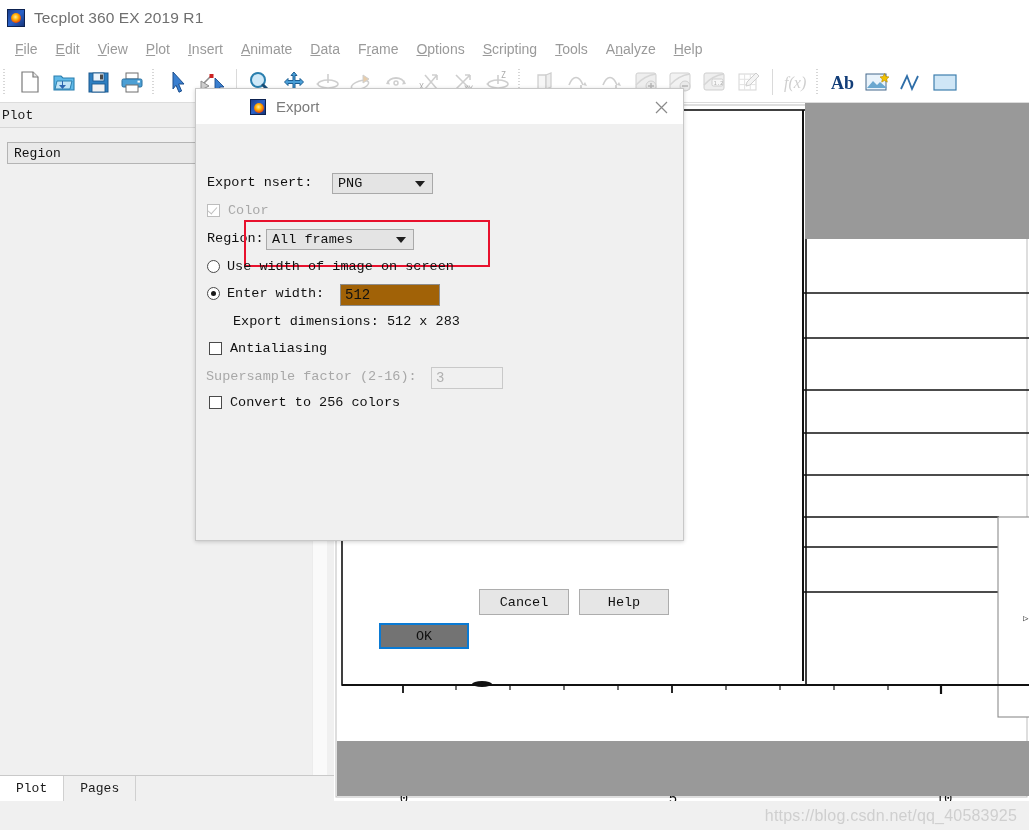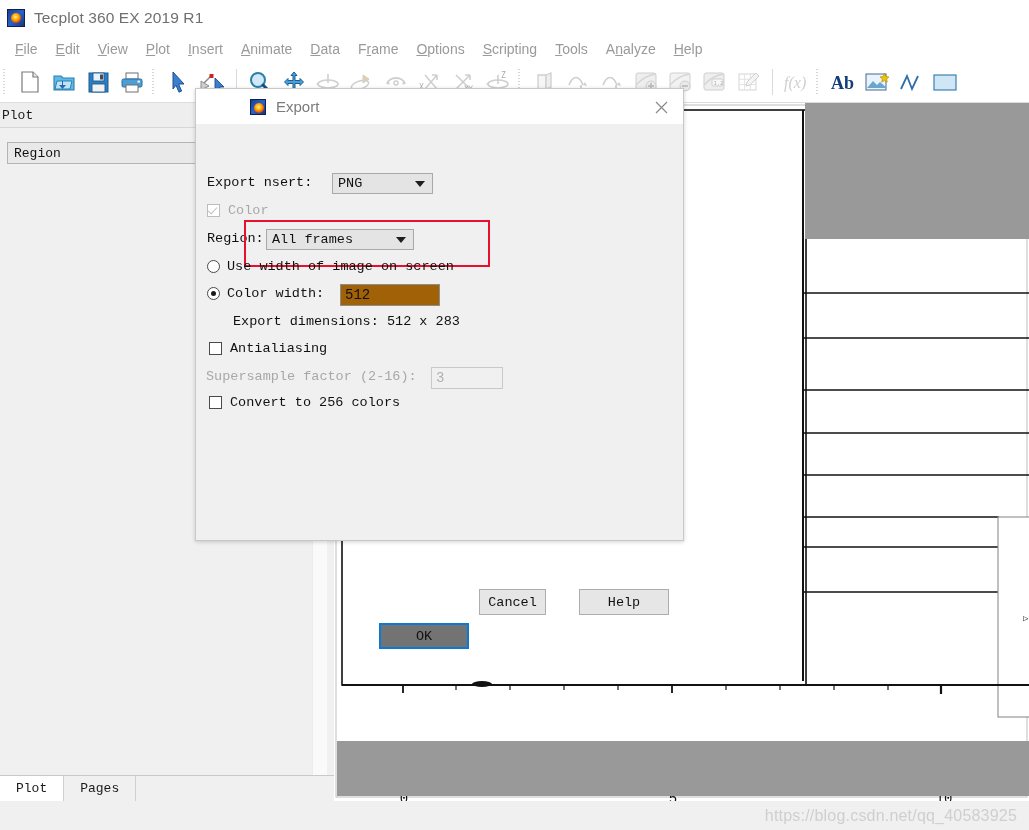--- a/index.html
+++ b/index.html
@@ -556,21 +556,21 @@
       </div>
       <div style="position:absolute;left:48px;top:96px;width:246px;height:47px;border:2.5px solid #e8112d;"></div>
 
       <div class="row" style="left:11px; top:135px;">
         <span class="radio"></span>
         <span class="mono">Use width of image on screen</span>
       </div>
 
       <div class="row" style="left:11px; top:162px;">
         <span class="radio on"></span>
-        <span class="mono">Color width:</span>
+        <span class="mono">Enter width:</span>
       </div>
       <div class="textbox" style="position:absolute; left:144px; top:160px; width:100px;">
         <span class="val">512</span>
       </div>
 
       <div class="row" style="left:17px; top:190px;margin-left:20px;">
         <span class="mono">Export dimensions: 512 x 283</span>
       </div>
 
       <div class="row" style="left:13px; top:217px;">
@@ -584,20 +584,20 @@
       <div class="textbox disabled" style="position:absolute; left:235px; top:243px; width:72px;">
         <span class="val">3</span>
       </div>
 
       <div class="row" style="left:13px; top:271px;">
         <span class="checkbox"></span>
         <span class="mono">Convert to 256 colors</span>
       </div>
 
       <div class="dbtn focus" style="position:absolute; left:183px; top:465px; width:90px;">OK</div>
-      <div class="dbtn" style="position:absolute; left:283px; top:465px; width:67px;">Cancel</div>
+      <div class="dbtn" style="position:absolute; left:283px; top:465px; width:90px;">Cancel</div>
       <div class="dbtn" style="position:absolute; left:383px; top:465px; width:90px;">Help</div>
     </div>
   </div>
 
   <div id="watermark">https://blog.csdn.net/qq_40583925</div>
 
 </div>
 
 </body></html>

